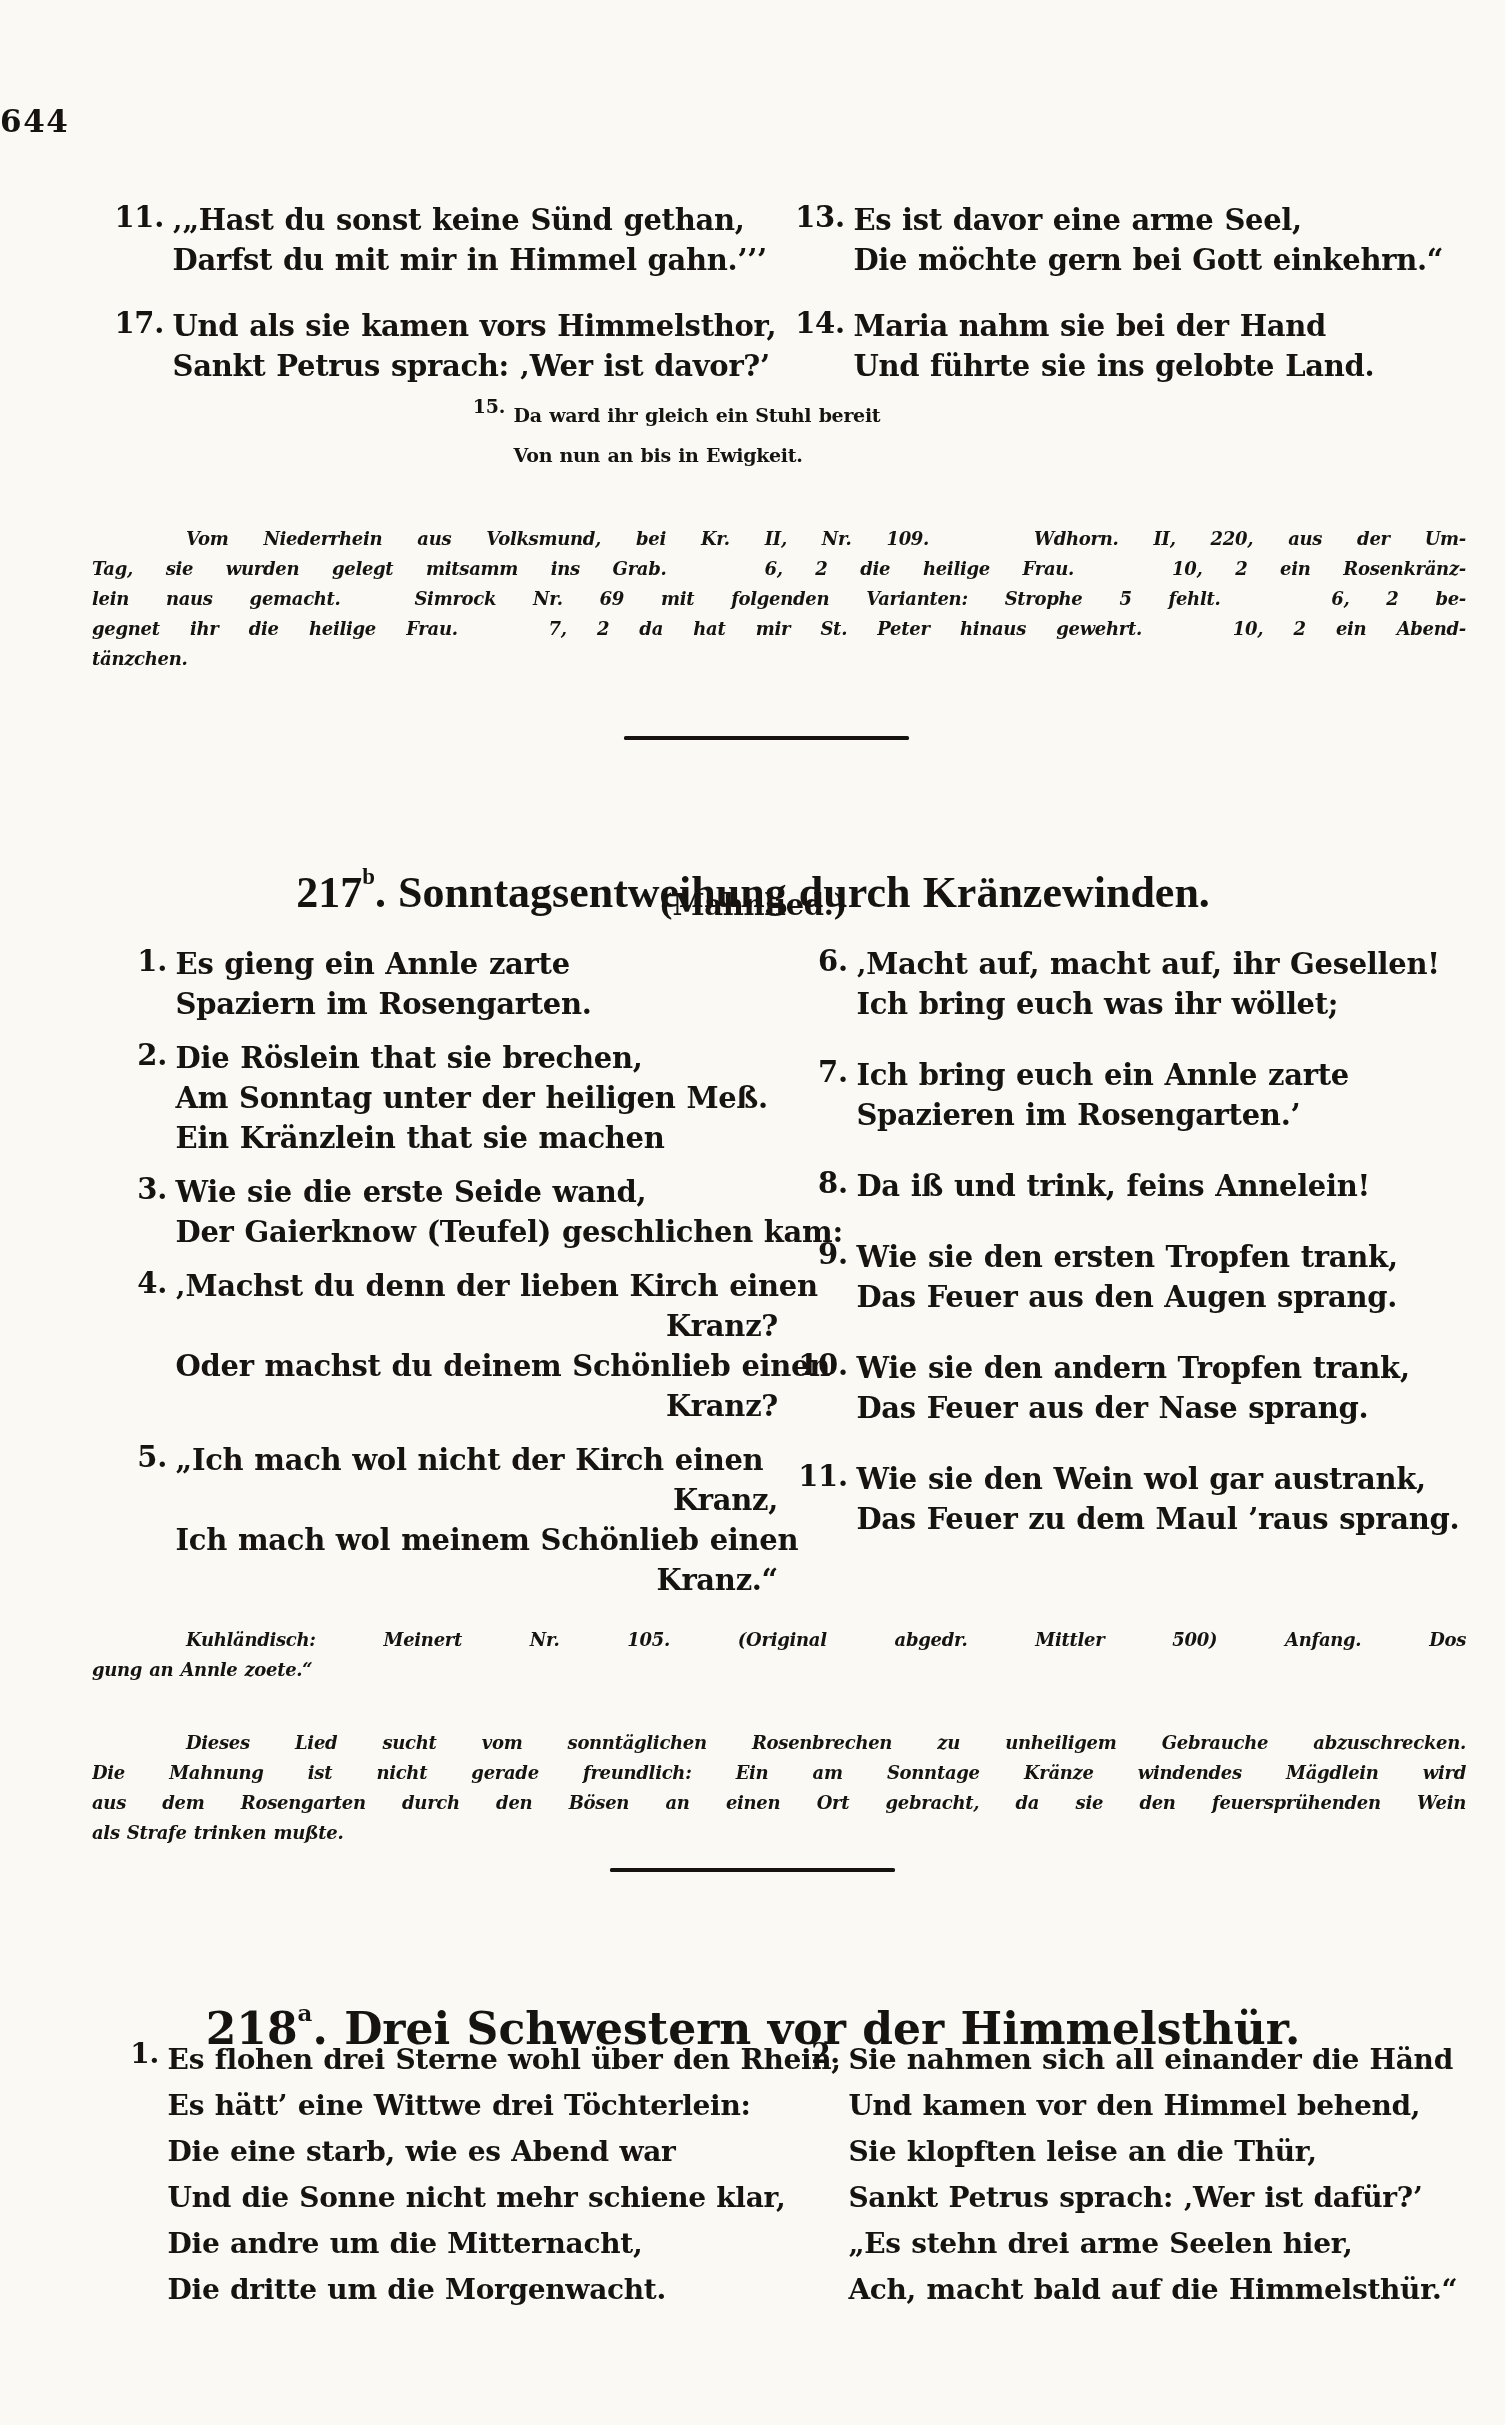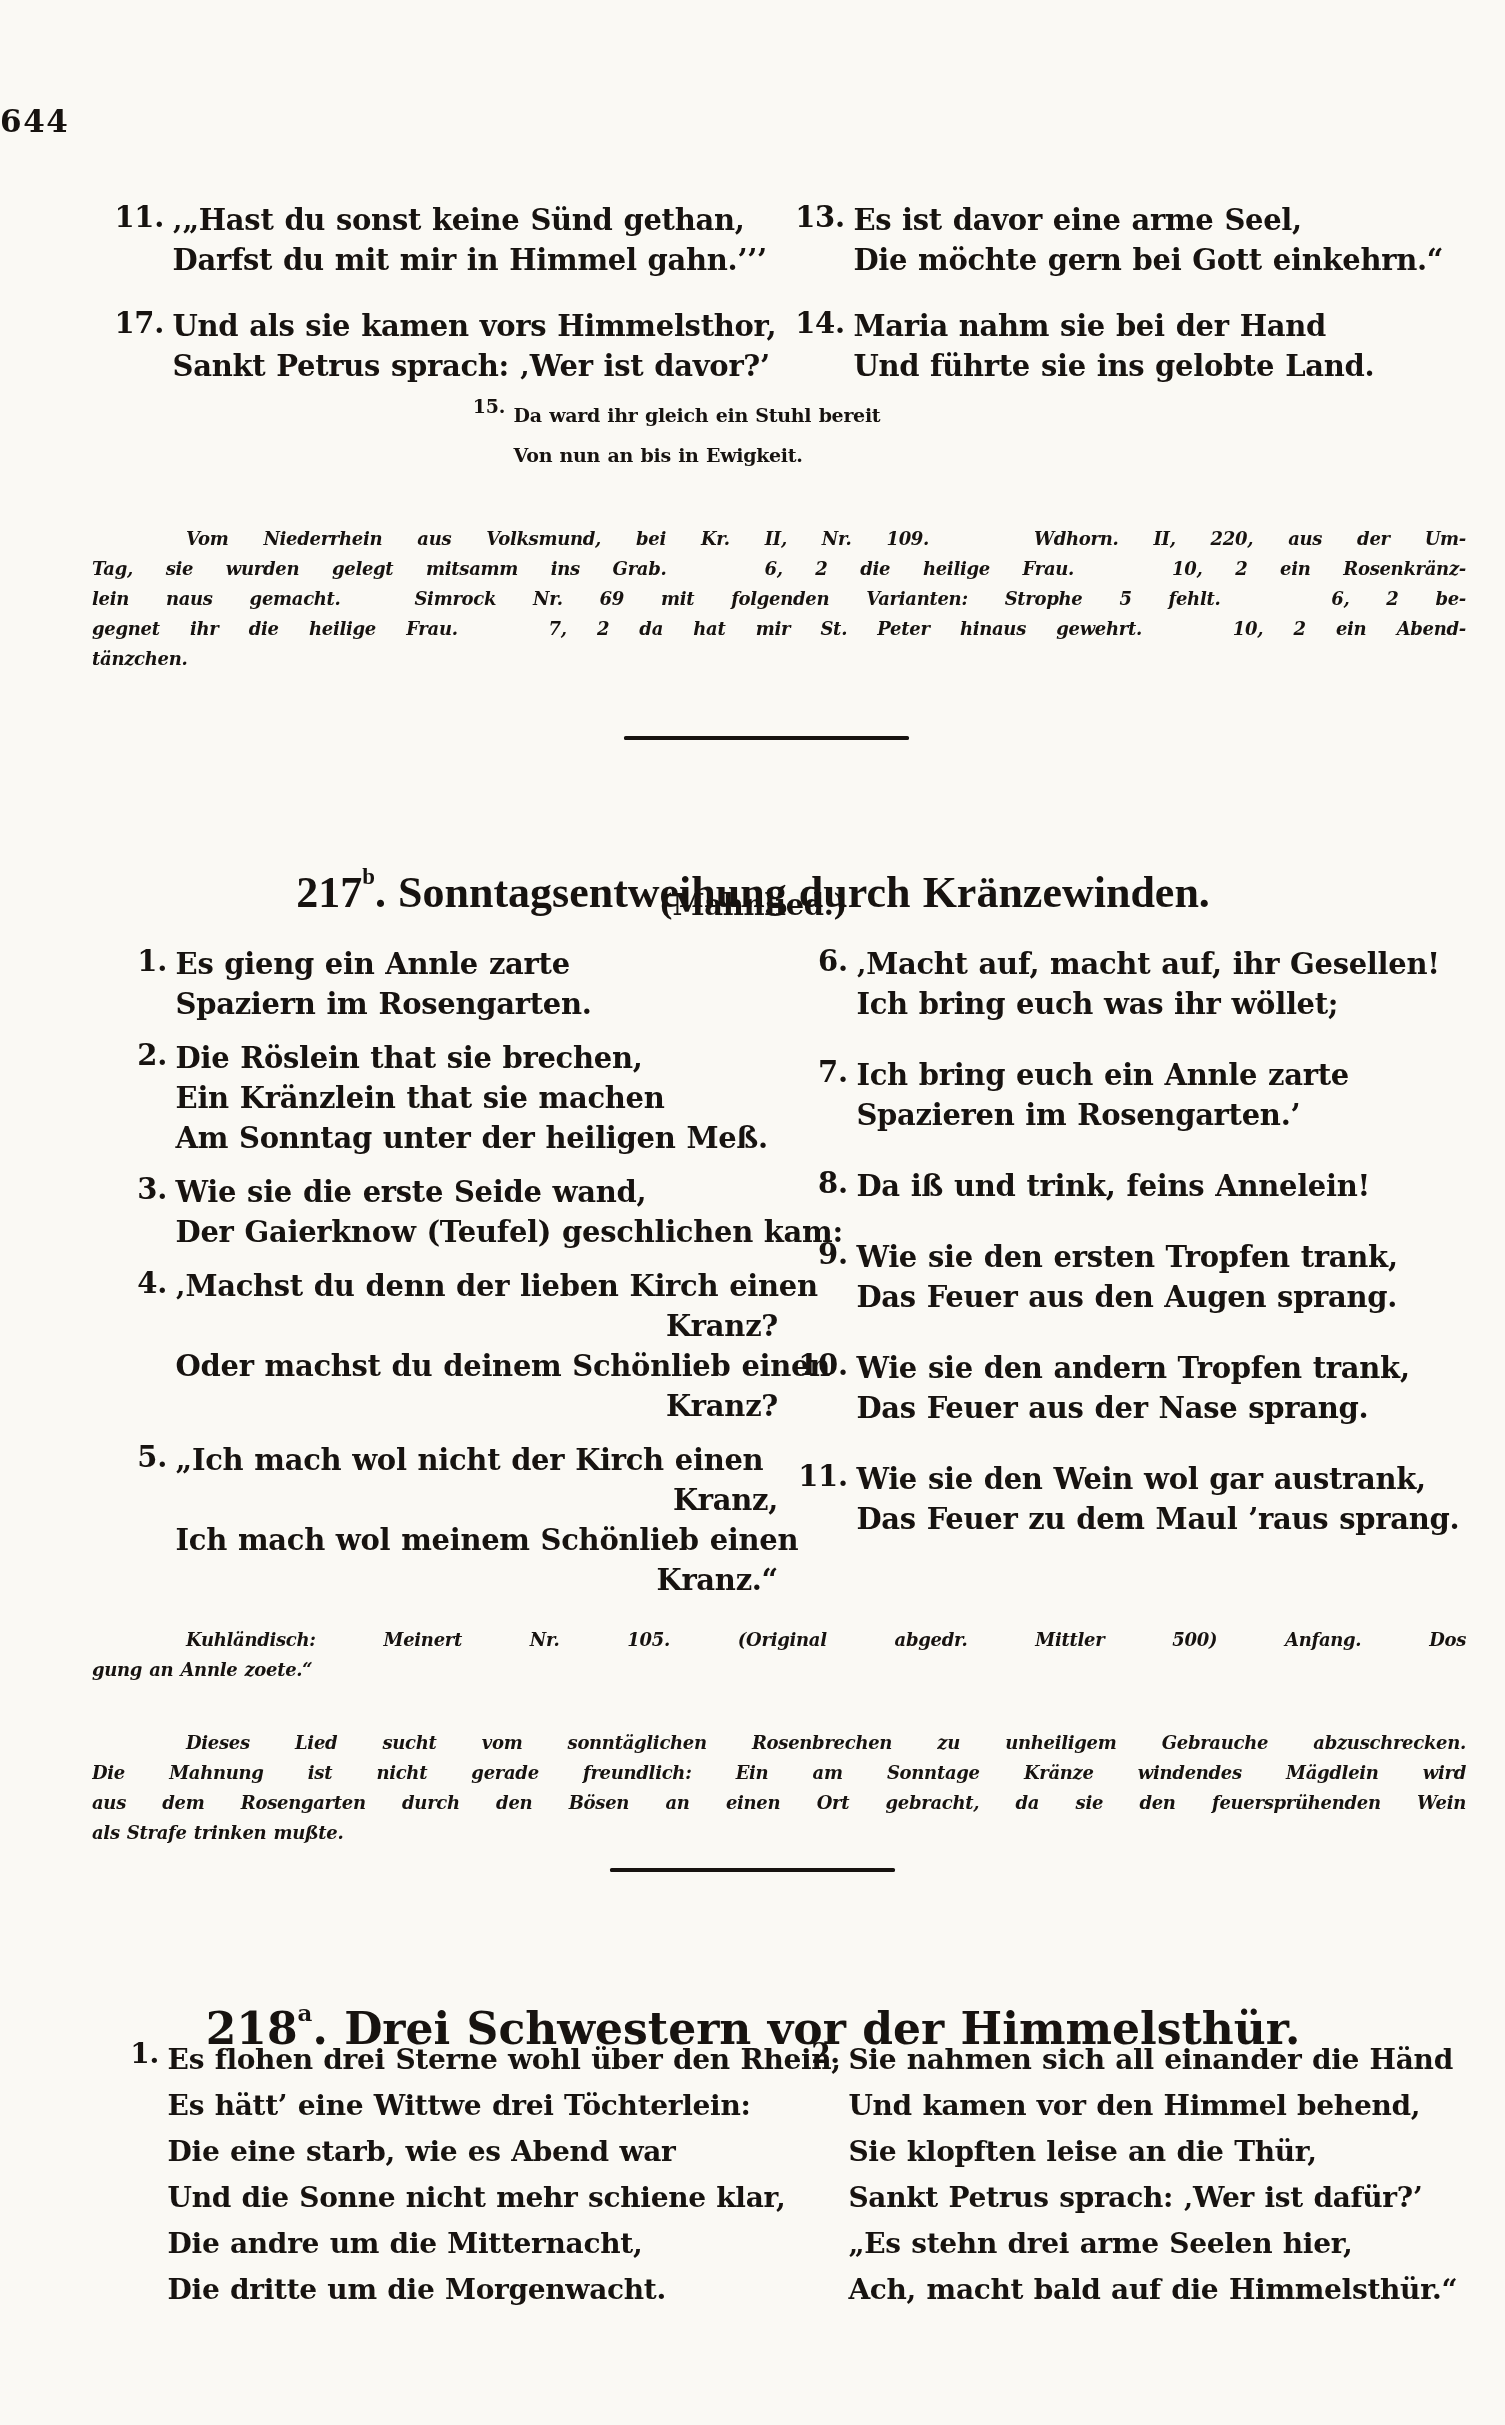--- a/index.html
+++ b/index.html
@@ -135,22 +135,22 @@
           <div class="vnum">1.</div>
           <div class="vtext">
             <div class="vline">Es gieng ein Annle zarte</div>
             <div class="vline">Spaziern im Rosengarten.</div>
           </div>
         </div>
         <div class="verse">
           <div class="vnum">2.</div>
           <div class="vtext">
             <div class="vline">Die Röslein that sie brechen,</div>
+            <div class="vline">Am Sonntag unter der heiligen Meß.</div>
             <div class="vline">Ein Kränzlein that sie machen</div>
-            <div class="vline">Am Sonntag unter der heiligen Meß.</div>
           </div>
         </div>
         <div class="verse">
           <div class="vnum">3.</div>
           <div class="vtext">
             <div class="vline">Wie sie die erste Seide wand,</div>
             <div class="vline">Der Gaierknow (Teufel) geschlichen kam:</div>
           </div>
         </div>
         <div class="verse">

